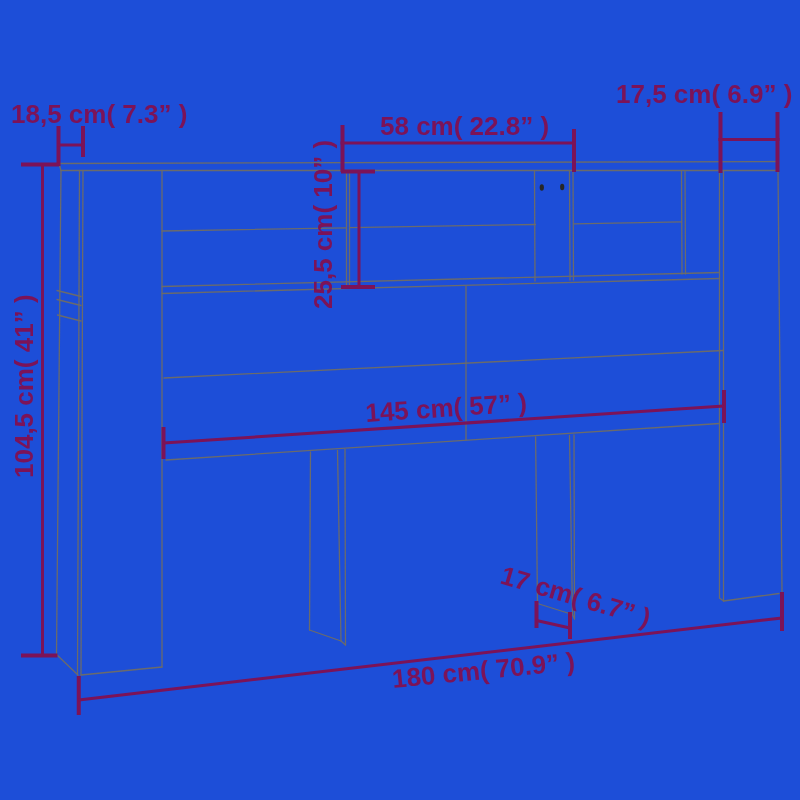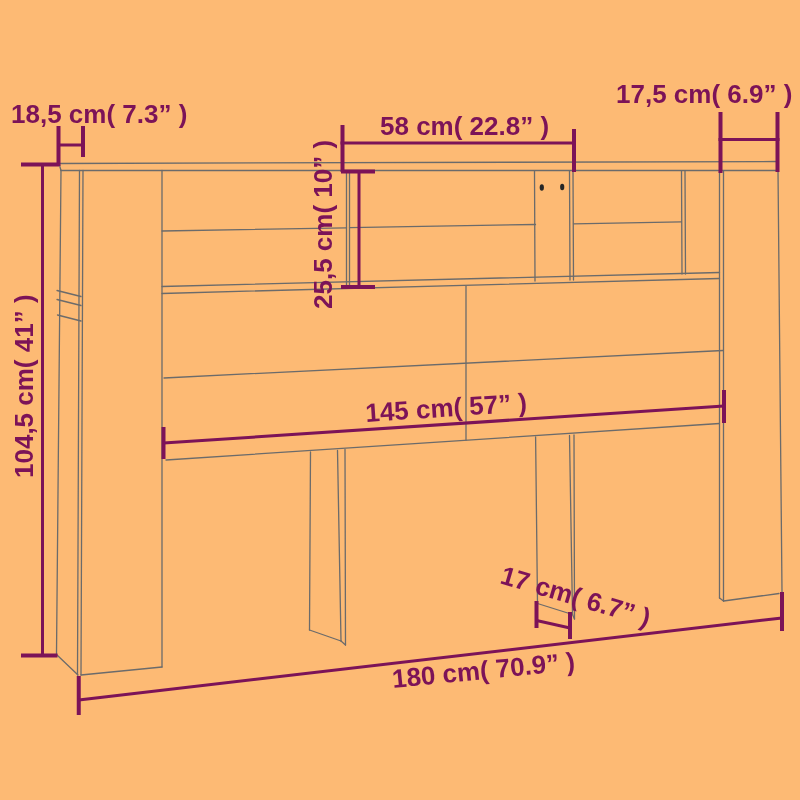--- a/index.html
+++ b/index.html
@@ -1,16 +1,16 @@
 <!DOCTYPE html>
 <html><head>
 <meta charset="utf-8">
 <style>
   html,body{margin:0;padding:0;background:#ffffff;}
-  .page{position:relative;width:800px;height:800px;background:#fdba74;overflow:hidden;}
+  .page{position:relative;width:800px;height:800px;background:#1d4ed8;overflow:hidden;}
   svg text{font-family:"Liberation Sans", sans-serif;font-weight:bold;fill:#7c1358;}
 </style>
 </head>
 <body>
 <div class="page">
 <svg width="800" height="800" viewBox="0 0 800 800">
   <g fill="none" stroke="#6b6b6b" stroke-width="1.3" stroke-linecap="round">
 
     <g>
       <path d="M59,163.5 L778,161.5"></path>

